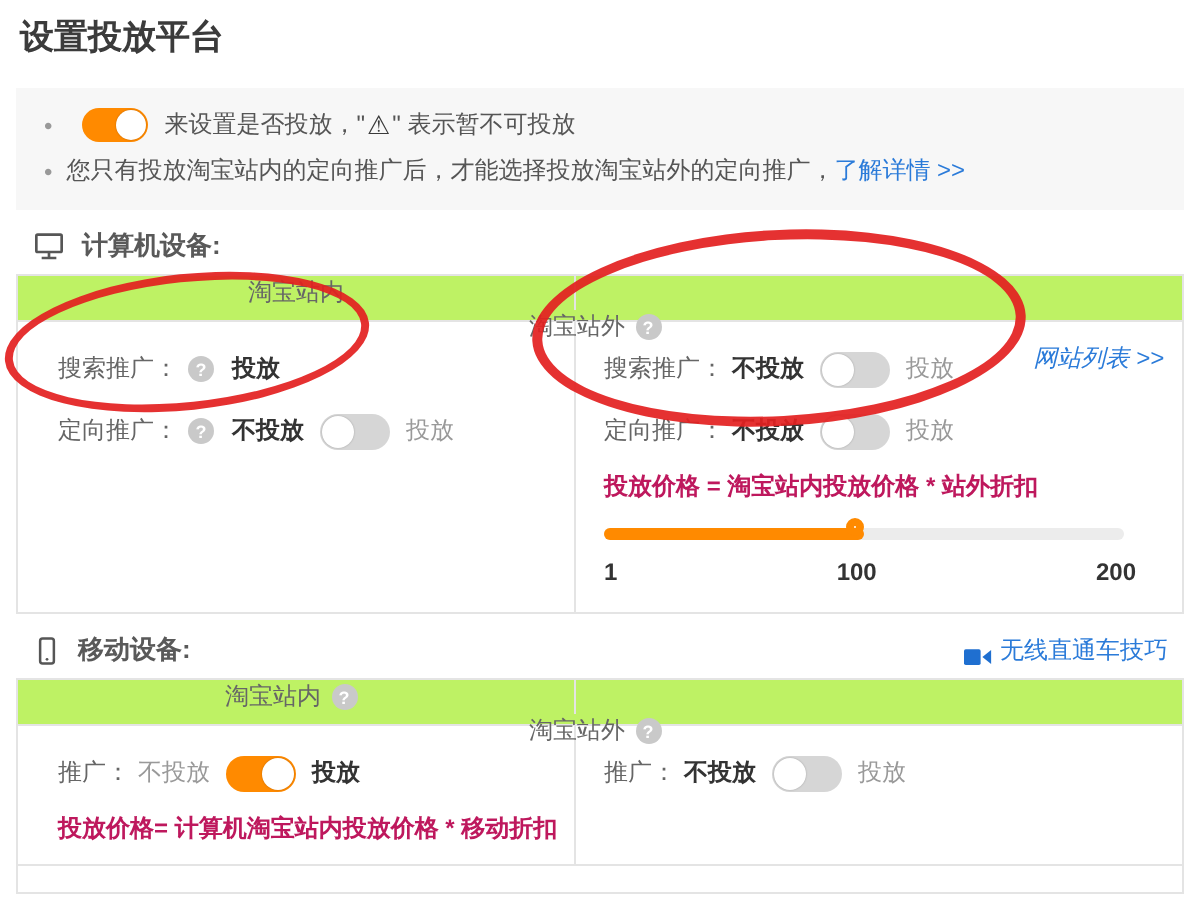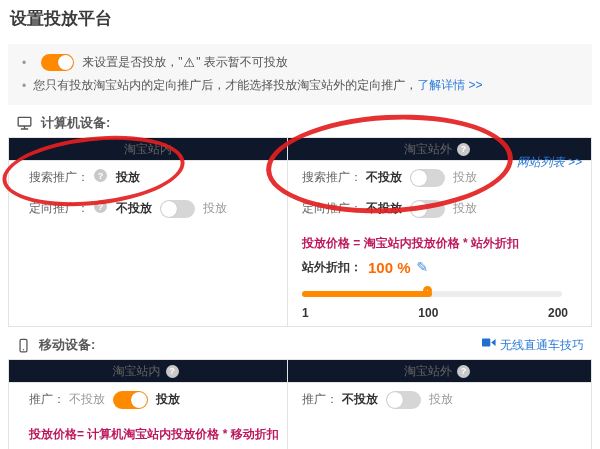--- a/index.html
+++ b/index.html
@@ -25,36 +25,36 @@
   .tg.off { background:#d6d6d6; }
   .tg.off .knob { left:1px; }
   .tg.small { width:33px; height:17px; }
   .tg.small .knob { width:15px; height:15px; }
 
   a.link { color:#2b7bd9; text-decoration:none; cursor:pointer; }
 
   
   .sec-head { display:flex; align-items:center; margin:9px 8px 5px 16px; height:18px; }
   .sec-head .sec-label { font-size:13px; font-weight:bold; color:#595959; margin-left:8px; }
-  .sec-head .tips { margin-left:auto; margin-right:8px; display:flex; align-items:flex-start; gap:4px; }
+  .sec-head .tips { margin-left:auto; margin-right:8px; display:flex; align-items:flex-end; gap:4px; }
 
   
   .panel { margin:0 8px; border:1px solid #e4e4e4; }
-  .p-head { display:flex; height:23px; background:#0f172a; border-bottom:1px solid #e4e4e4; }
+  .p-head { display:flex; height:23px; background:#bef264; border-bottom:1px solid #e4e4e4;flex-direction:column; }
   .p-head .hcell { display:flex; align-items:center; justify-content:center;
         color:#666; font-size:12px; position:relative; }
   .p-head .hcell.left  { width:279px; border-right:1px solid #e4e4e4; }
   .p-head .hcell.right { flex:1; }
   .p-head .site-list { position:absolute; right:9px; top:16px;font-style:italic; }
 
   .p-body { display:flex; }
   .p-body .bcell.left  { width:279px; border-right:1px solid #e4e4e4; padding:8px 0 6px 20px; }
   .p-body .bcell.right { flex:1; padding:8px 0 6px 14px; }
 
-  .row { display:flex; align-items:flex-start; height:31px; }
+  .row { display:flex; align-items:center; height:31px; }
   .row .lbl { color:#666; }
   .state-strong { color:#333; font-weight:bold; margin-left:4px; }
   .state-dim    { color:#999; margin-left:4px; }
   .after-dim    { color:#999; }
   .after-strong { color:#333; font-weight:bold; }
 
   .qicon { display:inline-flex; align-items:center; justify-content:center; width:13px; height:13px;
         border-radius:50%; background:#c9c9c9; color:#fff; font-size:9px; font-weight:bold;
         margin:0 5px; flex:none; cursor:pointer; }
   .hcell .qicon { margin-left:5px; }
@@ -157,25 +157,20 @@
       </div>
       <div class="row">
         <span class="lbl">定向推广：</span>
         <span class="state-strong">不投放</span>
         <span class="tg off">
             <span class="knob"></span>
           </span>
         <span class="after-dim">投放</span>
       </div>
       <div class="formula">投放价格 = 淘宝站内投放价格 * 站外折扣</div>
-      <div class="discount">
-        <span class="dlbl">站外折扣：</span>
-        <span class="dval">100 %</span>
-        <span class="pencil">✎</span>
-      </div>
       <div class="slider c-slider-wrap">
         <span class="track"></span>
         <span class="fill" style="width:50%"></span>
         <span class="sknob" style="left:calc(50% - 9px)"></span>
       </div>
       <div class="scale c-scale">
         <span>1</span>
         <span>100</span>
         <span>200</span>
       </div>

